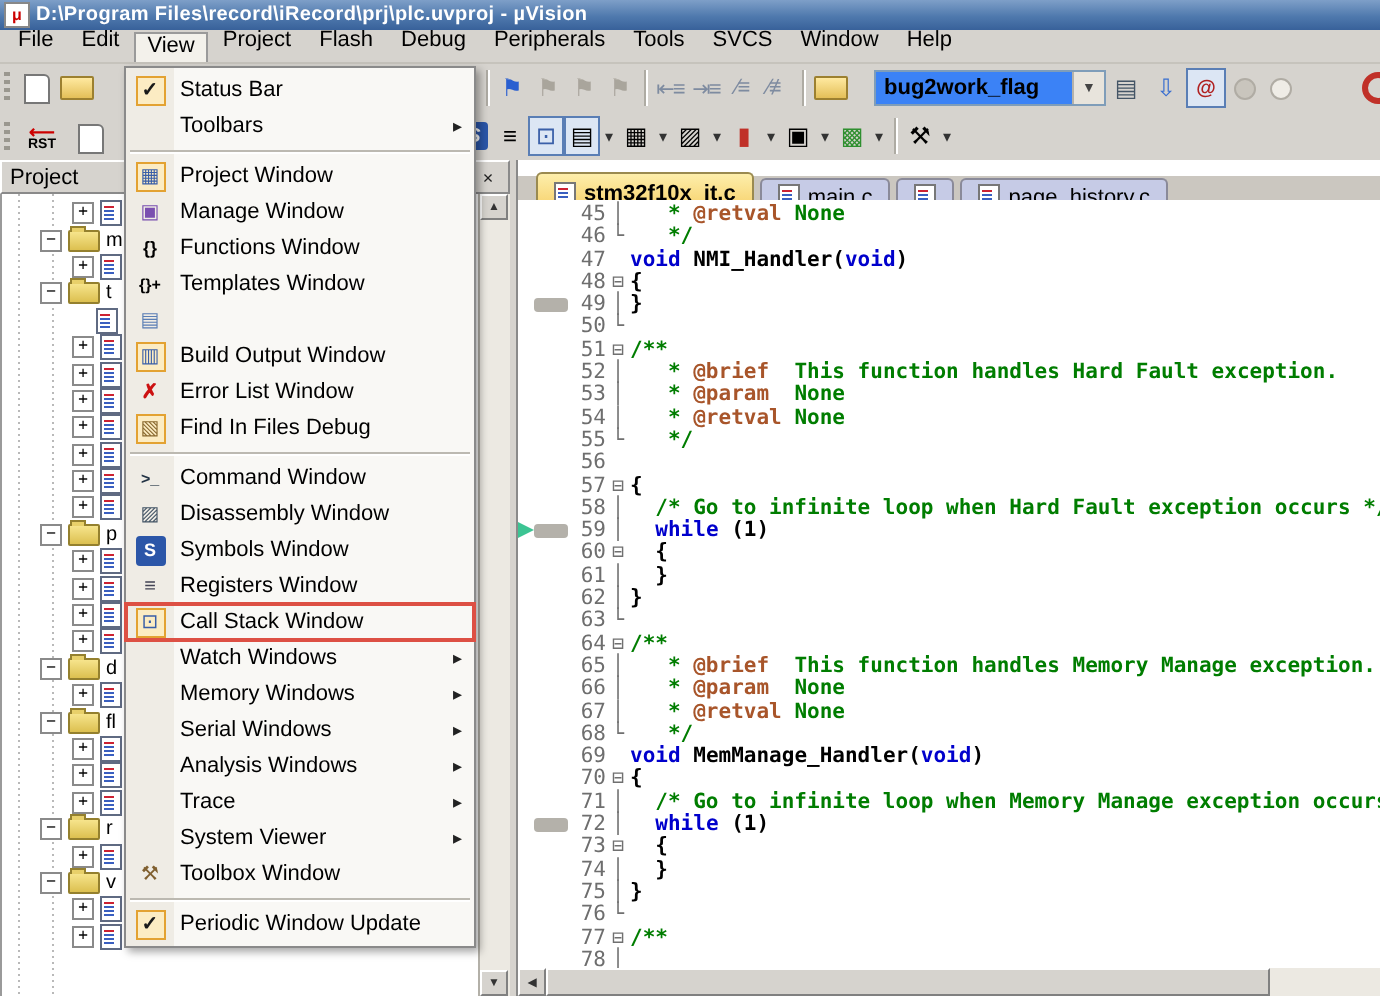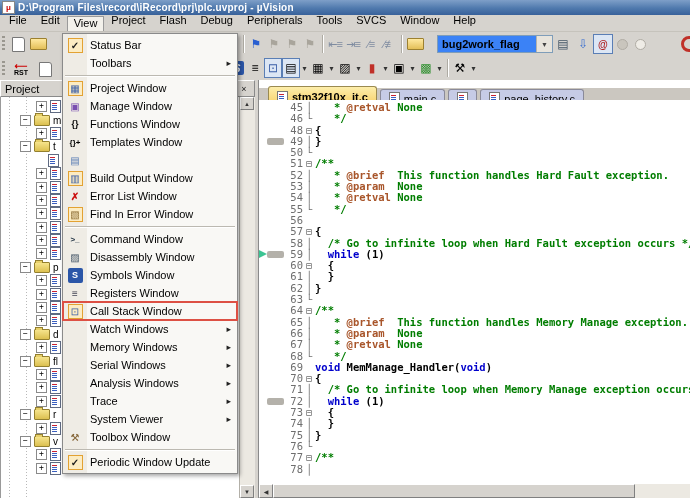--- a/index.html
+++ b/index.html
@@ -409,20 +409,21 @@
           <i class="tab-icon"></i>
         </div>
         <div class="tab">
           <i class="tab-icon"></i>
           <span class="label">page_history.c</span>
         </div>
       </div>
     <div class="code" id="code">
         <div class="cline"><span class="marker"></span><span class="lnum">45</span><span class="fold">│</span><span class="codetext"><span class="t-c">   * </span><span class="t-d">@retval</span><span class="t-c"> None</span></span></div>
         <div class="cline"><span class="marker"></span><span class="lnum">46</span><span class="fold">└</span><span class="codetext"><span class="t-c">   */</span></span></div>
+        <div class="cline"><span class="marker"></span><span class="lnum">47</span><span class="fold"> </span><span class="codetext"><span class="t-k">void</span><span class="t-p"> NMI_Handler(</span><span class="t-k">void</span><span class="t-p">)</span></span></div>
         <div class="cline"><span class="marker"></span><span class="lnum">48</span><span class="fold">⊟</span><span class="codetext"><span class="t-p">{</span></span></div>
         <div class="cline"><span class="marker"><i class="mk-block"></i></span><span class="lnum">49</span><span class="fold">│</span><span class="codetext"><span class="t-p">}</span></span></div>
         <div class="cline"><span class="marker"></span><span class="lnum">50</span><span class="fold">└</span><span class="codetext"></span></div>
         <div class="cline"><span class="marker"></span><span class="lnum">51</span><span class="fold">⊟</span><span class="codetext"><span class="t-c">/**</span></span></div>
         <div class="cline"><span class="marker"></span><span class="lnum">52</span><span class="fold">│</span><span class="codetext"><span class="t-c">   * </span><span class="t-d">@brief</span><span class="t-c">  This function handles Hard Fault exception.</span></span></div>
         <div class="cline"><span class="marker"></span><span class="lnum">53</span><span class="fold">│</span><span class="codetext"><span class="t-c">   * </span><span class="t-d">@param</span><span class="t-c">  None</span></span></div>
         <div class="cline"><span class="marker"></span><span class="lnum">54</span><span class="fold">│</span><span class="codetext"><span class="t-c">   * </span><span class="t-d">@retval</span><span class="t-c"> None</span></span></div>
         <div class="cline"><span class="marker"></span><span class="lnum">55</span><span class="fold">└</span><span class="codetext"><span class="t-c">   */</span></span></div>
         <div class="cline"><span class="marker"></span><span class="lnum">56</span><span class="fold"> </span></div>
         <div class="cline"><span class="marker"></span><span class="lnum">57</span><span class="fold">⊟</span><span class="codetext"><span class="t-p">{</span></span></div>
@@ -505,21 +506,21 @@
       <div class="menu-row">
         <span class="icon-cell">
           <span class="ibox ic-error-list">✗</span>
         </span>
         <span class="label">Error List Window</span>
       </div>
       <div class="menu-row">
         <span class="icon-cell">
           <span class="ibox boxed ic-find-in-files">▧</span>
         </span>
-        <span class="label">Find In Error Window</span>
+        <span class="label">Find In Files Debug</span>
       </div>
       <div class="menu-sep"></div>
       <div class="menu-row">
         <span class="icon-cell">
           <span class="ibox ic-command">&gt;_</span>
         </span>
         <span class="label">Command Window</span>
       </div>
       <div class="menu-row">
         <span class="icon-cell">

